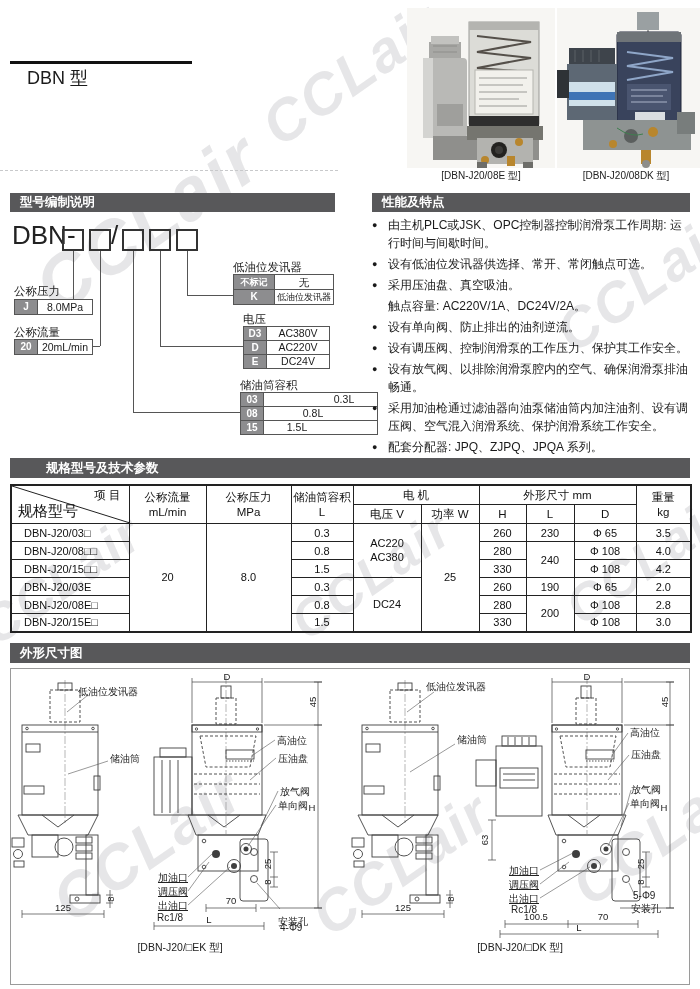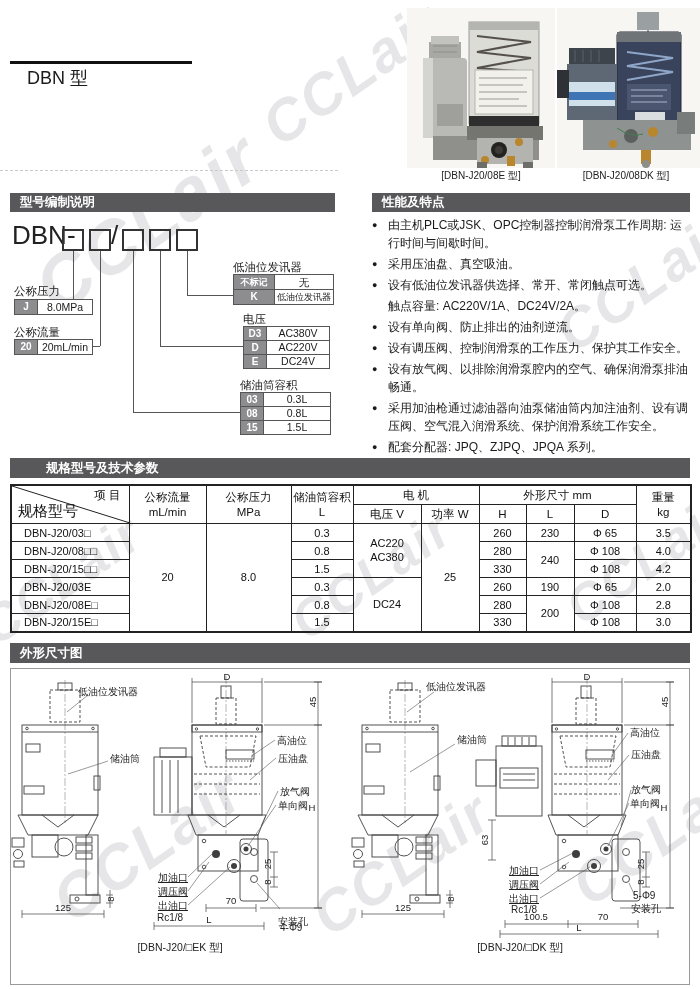--- a/index.html
+++ b/index.html
@@ -212,36 +212,36 @@
     <div class="mini-row">
       <span class="mini-code h13" style="width:22px;">E</span>
       <span class="mini-val h13" style="width:62px;">DC24V</span>
     </div>
   </div>
 
   <div class="z mini-label" style="left:240px;top:378px;">储油筒容积</div>
   <div class="z mini-table" style="left:240px;top:392px;">
     <div class="mini-row">
       <span class="mini-code h13" style="width:22px;">03</span>
-      <span class="mini-val h13" style="width:66px;">0.3L</span>
+      <span class="mini-val h13" style="width:66px;padding-left:47px;">0.3L</span>
     </div>
     <div class="mini-row">
       <span class="mini-code h13" style="width:22px;">08</span>
-      <span class="mini-val h13" style="width:66px;">0.8L</span>
+      <span class="mini-val h13" style="width:66px;padding-left:16px;">0.8L</span>
     </div>
     <div class="mini-row">
       <span class="mini-code h13" style="width:22px;">15</span>
       <span class="mini-val h13" style="width:66px;">1.5L</span>
     </div>
   </div>
 
   <div class="z features">
     <div class="feat">由主机PLC或JSK、OPC控制器控制润滑泵工作周期: 运行时间与间歇时间。</div>
+    <div class="feat">设有低油位发讯器供选择、常开、常闭触点可选。</div>
     <div class="feat">采用压油盘、真空吸油。</div>
-    <div class="feat">设有低油位发讯器供选择、常开、常闭触点可选。</div>
     <div class="feat sub">触点容量: AC220V/1A、DC24V/2A。</div>
     <div class="feat">设有单向阀、防止排出的油剂逆流。</div>
     <div class="feat">设有调压阀、控制润滑泵的工作压力、保护其工作安全。</div>
     <div class="feat">设有放气阀、以排除润滑泵腔内的空气、确保润滑泵排油畅通。</div>
     <div class="feat">采用加油枪通过滤油器向油泵储油筒内加注油剂、设有调压阀、空气混入润滑系统、保护润滑系统工作安全。</div>
     <div class="feat">配套分配器: JPQ、ZJPQ、JPQA 系列。</div>
     <div class="feat">使用介质: 000#~1# 锂基脂。</div>
   </div>
 
   <div class="z bar" style="left:10px;top:458px;width:680px;height:20px;line-height:20px;padding-left:36px;">

